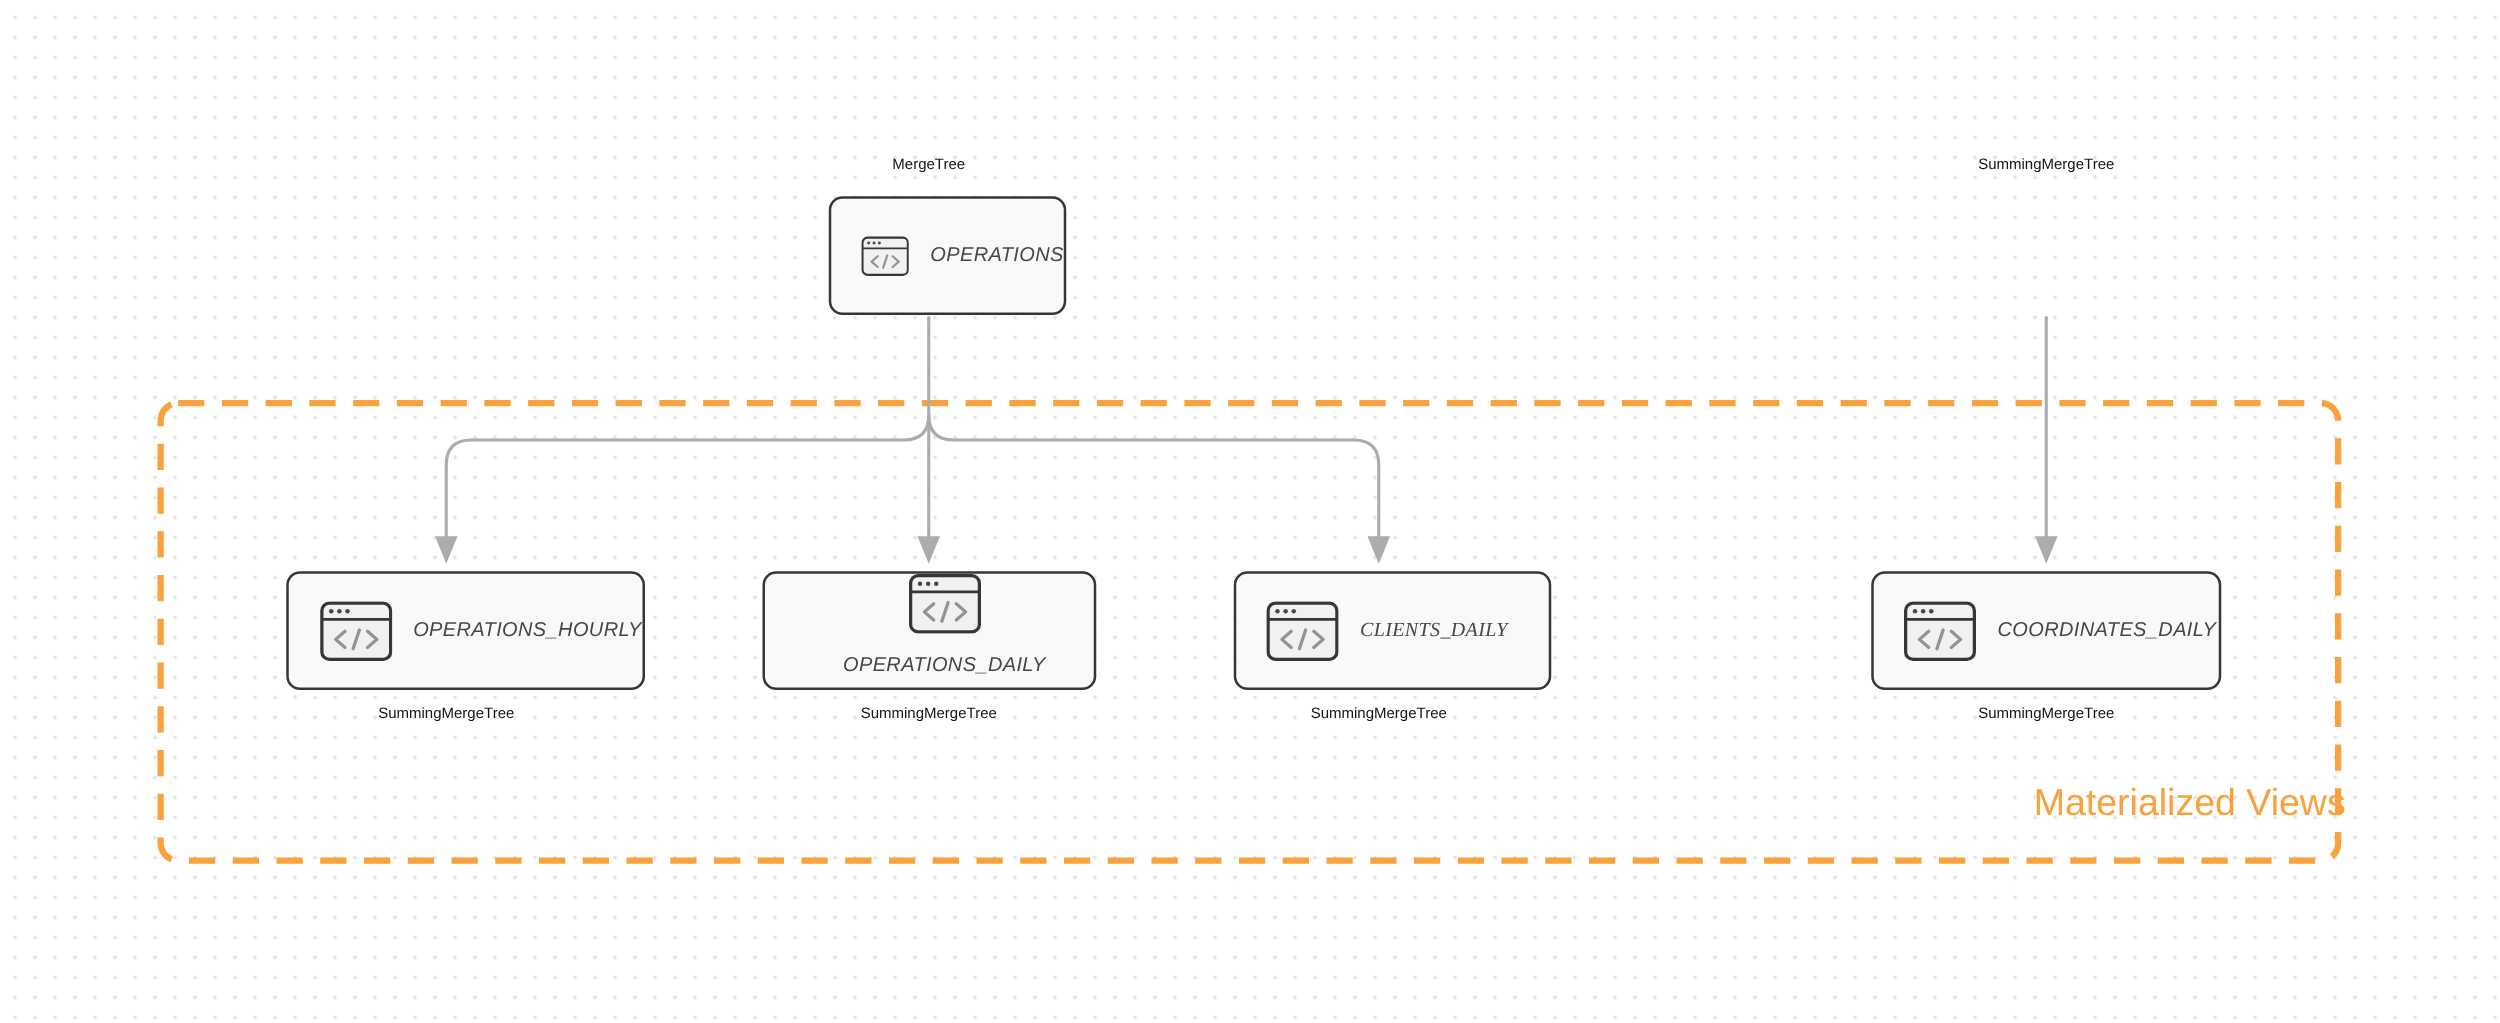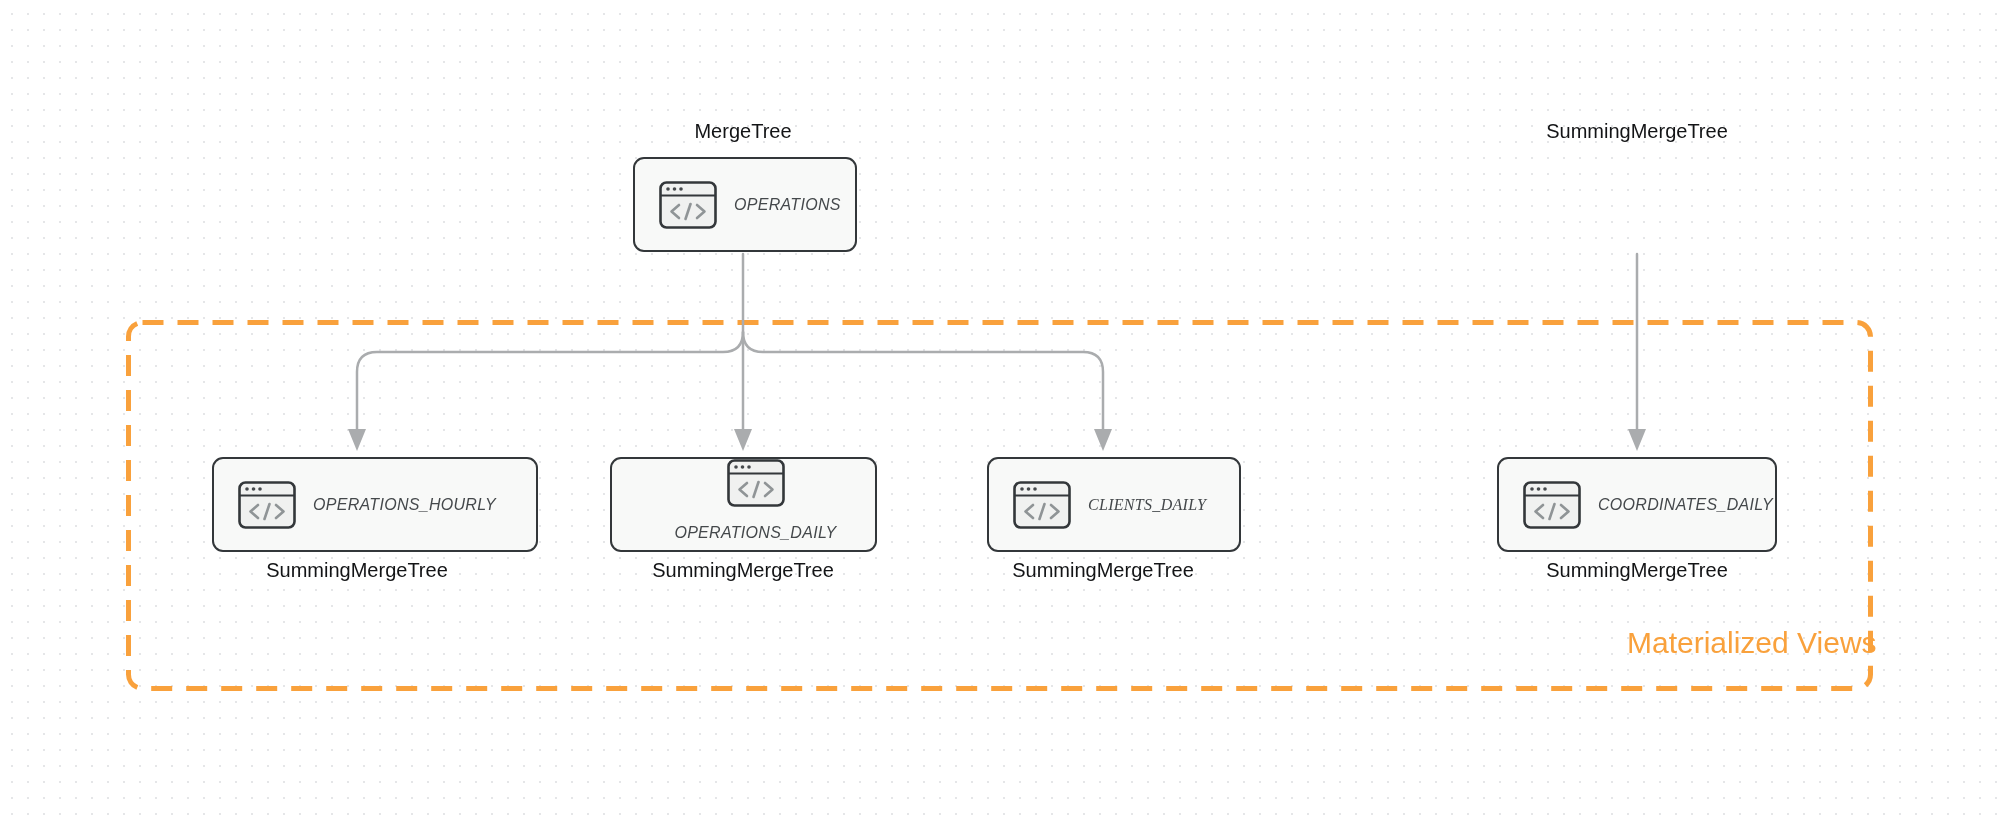--- a/index.html
+++ b/index.html
@@ -34,21 +34,21 @@
   .node-title {
     font-style: italic;
     font-size: 16px;
     letter-spacing: 0.3px;
     color: #44484b;
     white-space: nowrap;
   }
   .engine-label {
     position: absolute;
     transform: translateX(-50%);
-    font-size: 20px;
+    font-size: 12px;
     line-height: 19px;
     color: #131416;
     white-space: nowrap;
     text-align: right;
   }
   .group-label {
     position: absolute;
     font-size: 30px;
     font-weight: 500;
     color: #f9a13c;
@@ -81,36 +81,36 @@
     </g>
   </svg>
 
   <div class="engine-label" style="left:743px; top:122px;">MergeTree</div>
   <div class="engine-label" style="left:1637px; top:122px;">SummingMergeTree</div>
   <div class="engine-label" style="left:357px; top:561px;">SummingMergeTree</div>
   <div class="engine-label" style="left:743px; top:561px;">SummingMergeTree</div>
   <div class="engine-label" style="left:1103px; top:561px;">SummingMergeTree</div>
   <div class="engine-label" style="left:1637px; top:561px;">SummingMergeTree</div>
 
-  <div class="node" style="left:633px; top:157px; width:224px;">
+  <div class="node" style="left:663px; top:157px; width:190px;">
     <svg width="58" height="48" viewBox="0 0 58 48">
       <rect class="icon-frame" x="1.5" y="1.5" width="55" height="45" rx="6"></rect>
       <line class="icon-divider" x1="1.5" y1="14.5" x2="56.5" y2="14.5"></line>
       <circle class="icon-dot" cx="9" cy="8" r="1.8"></circle>
         <circle class="icon-dot" cx="15.5" cy="8" r="1.8"></circle>
         <circle class="icon-dot" cx="22" cy="8" r="1.8"></circle>
       <path class="icon-glyph" d="M20 24 L12.5 30.5 L20 37"></path>
       <path class="icon-glyph" d="M38 24 L45.5 30.5 L38 37"></path>
       <line class="icon-glyph" x1="31.5" y1="23" x2="26.5" y2="38"></line>
     </svg>
     <span class="node-title">OPERATIONS</span>
   </div>
 
 
-  <div class="node" style="left:212px; top:457px; width:326px;">
+  <div class="node" style="left:229px; top:457px; width:287px;justify-content:center;">
     <svg width="58" height="48" viewBox="0 0 58 48">
       <rect class="icon-frame" x="1.5" y="1.5" width="55" height="45" rx="6"></rect>
       <line class="icon-divider" x1="1.5" y1="14.5" x2="56.5" y2="14.5"></line>
       <circle class="icon-dot" cx="9" cy="8" r="1.8"></circle>
         <circle class="icon-dot" cx="15.5" cy="8" r="1.8"></circle>
         <circle class="icon-dot" cx="22" cy="8" r="1.8"></circle>
       <path class="icon-glyph" d="M20 24 L12.5 30.5 L20 37"></path>
       <path class="icon-glyph" d="M38 24 L45.5 30.5 L38 37"></path>
       <line class="icon-glyph" x1="31.5" y1="23" x2="26.5" y2="38"></line>
     </svg>

